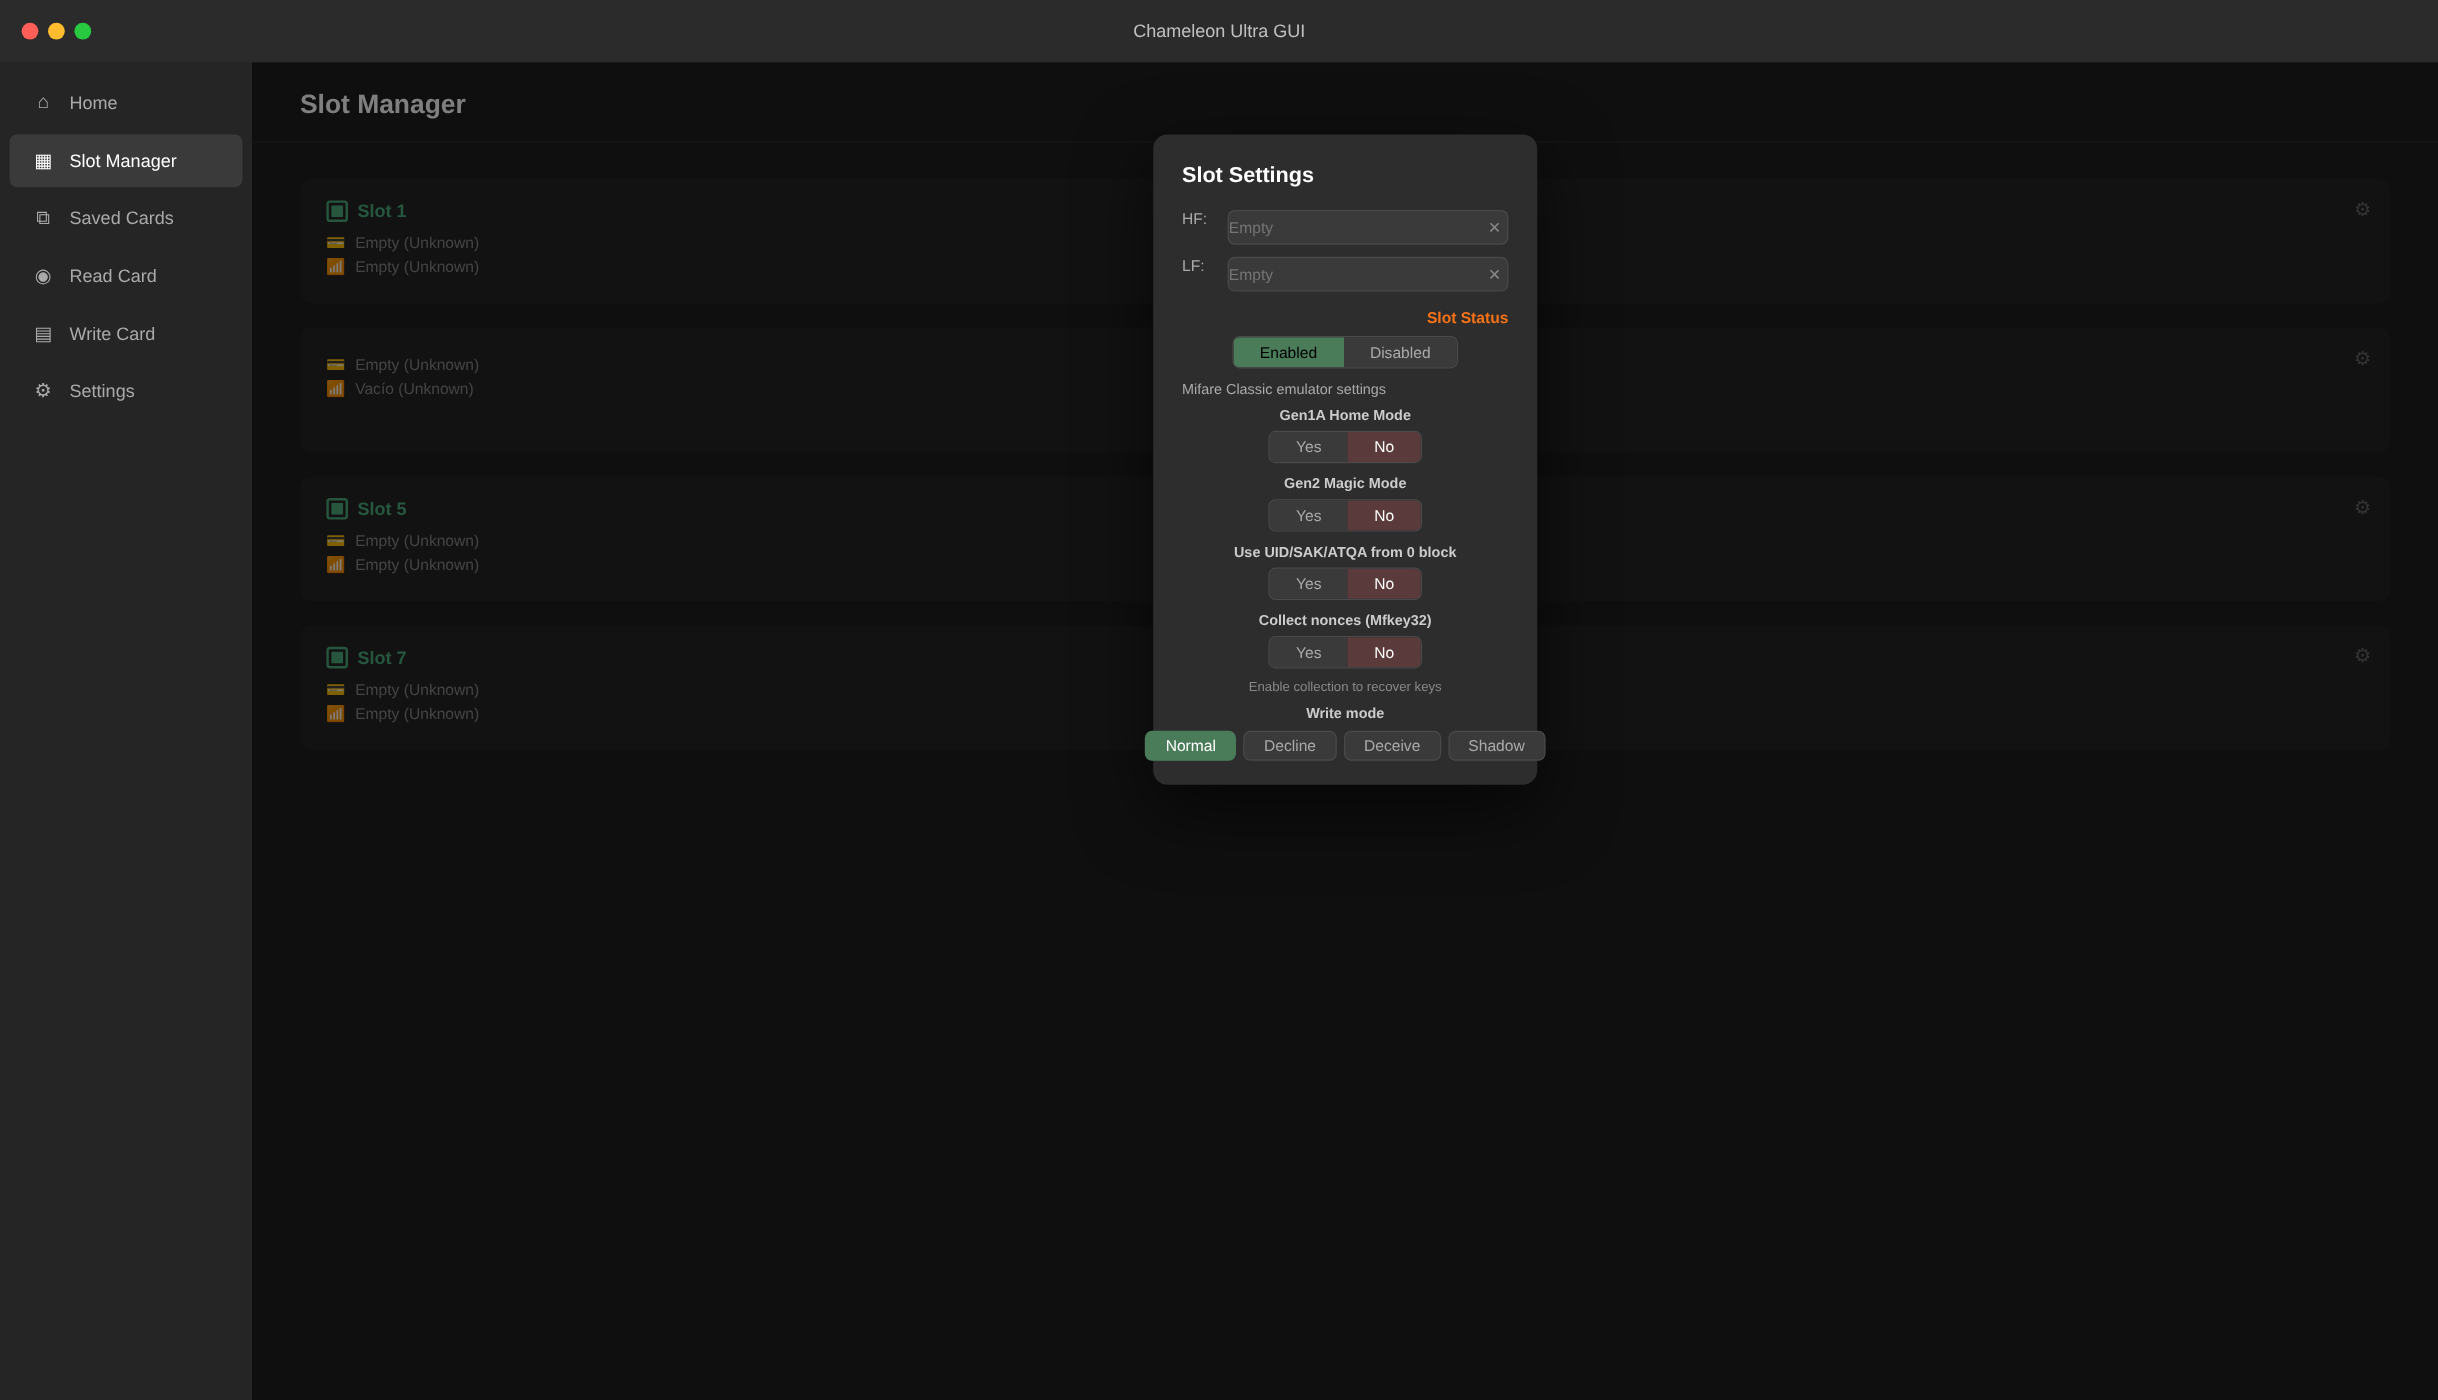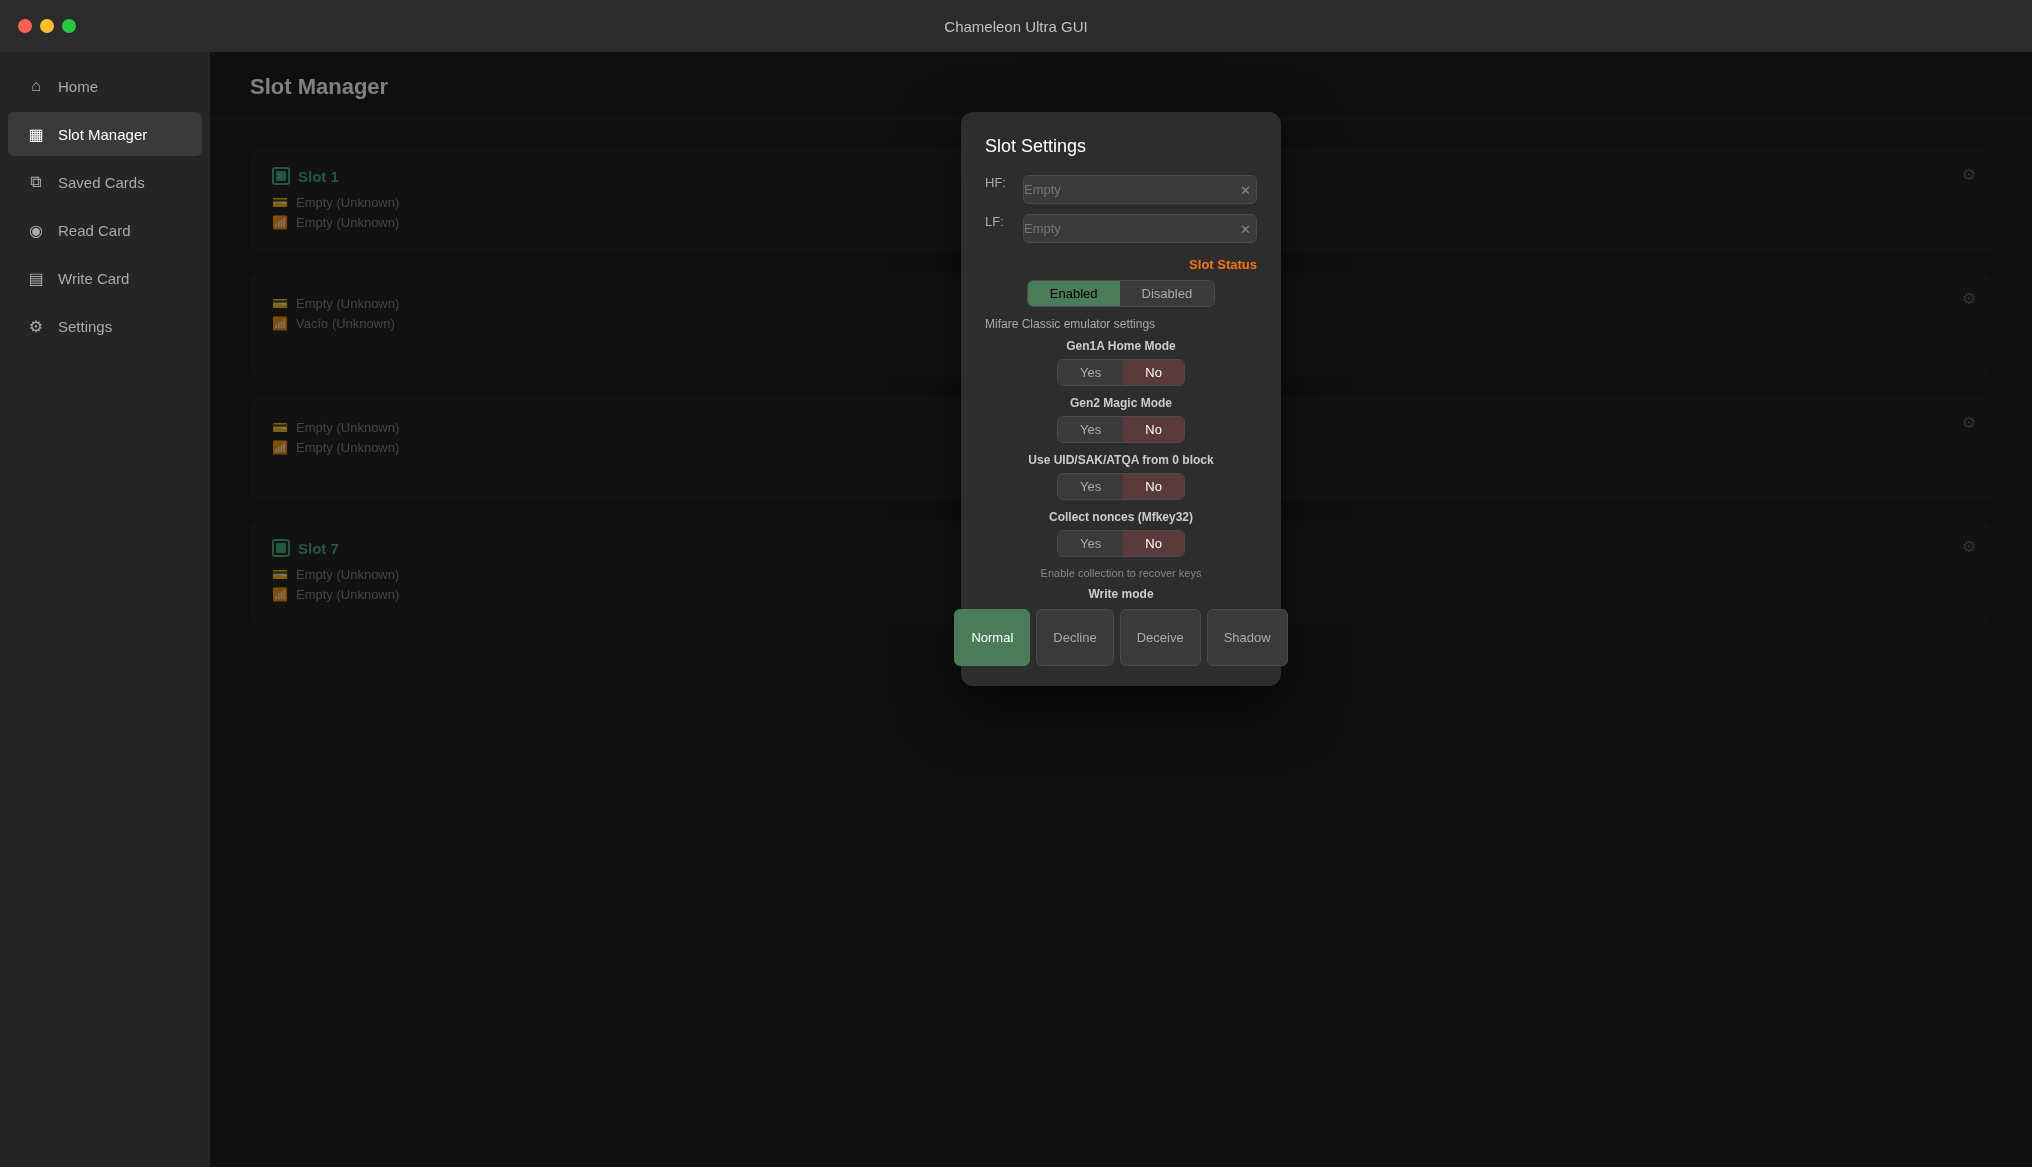--- a/index.html
+++ b/index.html
@@ -167,21 +167,21 @@
     .modal {
       background: #2d2d2d;
       border-radius: 12px;
       width: 320px;
       padding: 24px 24px 20px;
       box-shadow: 0 20px 60px rgba(0,0,0,0.6);
       position: relative;
     }
     .modal-title {
       font-size: 18px;
-      font-weight: 400;
+      font-weight: 700;
       color: #fff;
       margin-bottom: 18px;
       text-align: left;
     }
 
     
     .field-row {
       display: flex;
       align-items: flex-start;
       gap: 10px;
@@ -275,21 +275,21 @@
     }
 
     
     .write-mode-group {
       display: flex;
       justify-content: center;
       gap: 6px;
       margin-top: 8px;
     }
     .write-mode-btn {
-      padding: 20px 16px;
+      padding: 4px 16px;
       font-size: 13px;
       cursor: pointer;
       border: 1px solid #4a4a4a;
       border-radius: 6px;
       background: #3a3a3a;
       color: #aaa;
       font-weight: 500;
     }
     .write-mode-btn.active {
       background: #4a7c59;
@@ -414,20 +414,28 @@
           <span>Empty (Unknown)</span>
         </div>
         <div class="slot-row">
           <span class="slot-row-icon">📶</span>
           <span>Empty (Unknown)</span>
         </div>
         <div class="slot-gear">⚙</div>
       </div>
 
       <div class="slot-card">
+        <div class="slot-title">
+          <div class="slot-icon">
+            <svg width="10" height="10" viewBox="0 0 10 10">
+                <rect width="10" height="10" fill="#4caf7d" rx="1"></rect>
+              </svg>
+          </div>
+          <span>Slot 5</span>
+        </div>
         <div class="slot-row">
           <span class="slot-row-icon">💳</span>
           <span>Empty (Unknown)</span>
         </div>
         <div class="slot-row">
           <span class="slot-row-icon">📶</span>
           <span>Empty (Unknown)</span>
         </div>
       </div>
 

